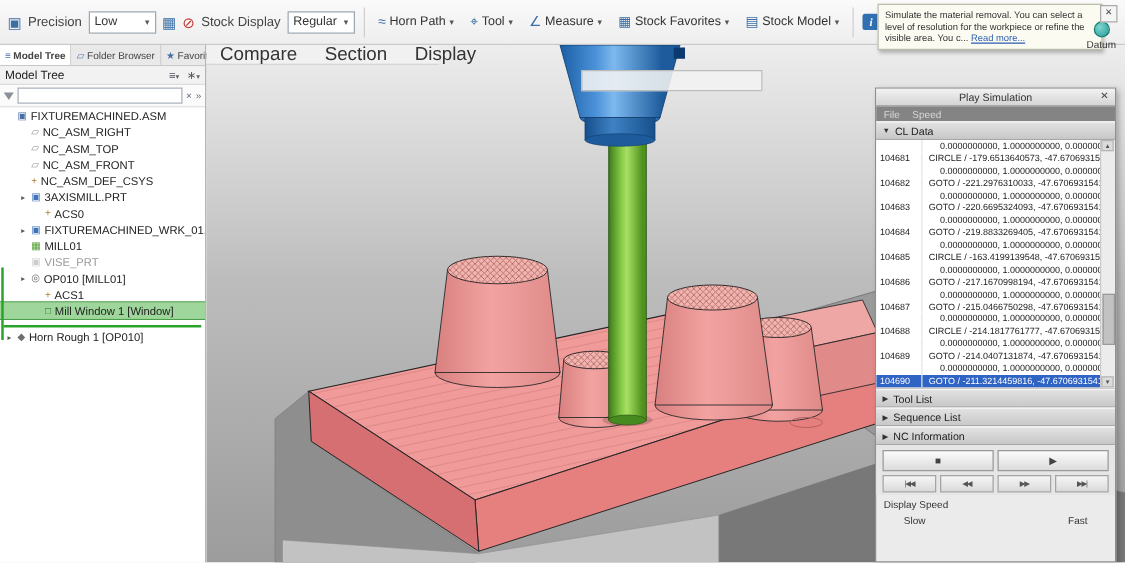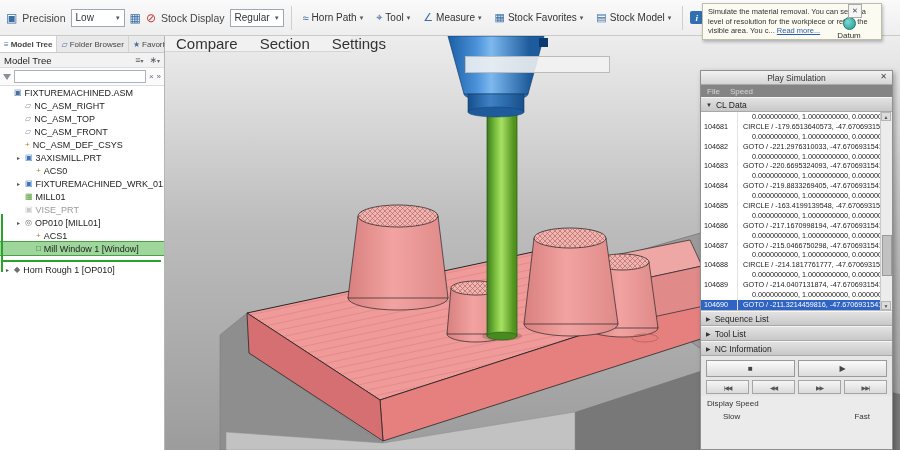--- a/index.html
+++ b/index.html
@@ -20,21 +20,21 @@
   .infoicon{width:13px;height:13px;background:#2f6fb2;color:#fff;border-radius:2px;font-size:9px;font-weight:bold;
             display:flex;align-items:center;justify-content:center;font-family:"Liberation Serif",serif;font-style:italic;}
   .eraser{font-size:11px;color:#7a8aa0;}
   .closebtn{width:20px;height:17px;border:1px solid #9a9a9a;background:linear-gradient(#fcfcfc,#e2e2e2);
             display:flex;align-items:center;justify-content:center;font-size:9px;color:#333;margin-left:4px;}
   .redslash{color:#c43a3a;font-size:12px;}
   
   .helptip{position:absolute;left:702px;top:3px;width:168px;background:#fbfbf1;border:1px solid #bdbdab;
            box-shadow:1px 2px 3px rgba(0,0,0,.25);padding:3px 5px;font-size:7.5px;line-height:9.5px;color:#333;z-index:30;}
   .helptip a{color:#2a5db0;text-decoration:underline;}
-  .datumgroup{position:absolute;left:836px;top:2px;width:26px;text-align:center;z-index:31;}
+  .datumgroup{position:absolute;left:868px;top:2px;width:26px;text-align:center;z-index:31;}
   .datumgroup .tipclose{position:absolute;right:0;top:2px;width:12px;height:12px;border:1px solid #aaa;background:#f5f5f5;
            font-size:7px;line-height:11px;text-align:center;color:#444;}
   .datumcircle{display:block;margin:15px auto 0;width:11px;height:11px;border-radius:50%;
            background:radial-gradient(circle at 35% 35%,#7fd8d2,#23988f);border:1px solid #167c74;}
   .datumlabel{font-size:8px;color:#333;display:block;margin-top:1px;}
   
   .tabstrip{position:absolute;left:165px;top:36px;width:186px;height:16px;background:#f1f1f1;border-bottom:1px solid #d4d4d4;
             display:flex;align-items:center;z-index:5;box-sizing:border-box;}
   .vtab{padding:1px 11px;font-size:15px;color:#333;}
   
@@ -159,21 +159,21 @@
 <div class="datumgroup">
   <div class="tipclose">✕</div>
   <span class="datumcircle"></span>
   <span class="datumlabel">Datum</span>
 </div>
 
 <div class="tabstrip">
 
 <div class="vtab cont"><span>Compare</span></div>
     <div class="vtab cont"><span>Section</span></div>
-    <div class="vtab cont"><span>Settings</span></div>
+    <div class="vtab cont"><span>Display</span></div>
   </div>
 
 <div class="sidebar">
   <div class="stabs">
 
   <div class="stab active cont">
         <span class="stico js-icon">≡</span>
         <span>Model Tree</span>
       </div>
       <div class="stab cont">
@@ -503,25 +503,25 @@
     <div class="clscroll">
       <span class="sb" style="top:0;">▲</span>
       <div class="thumb"></div>
       <span class="sb" style="bottom:0;">▼</span>
     </div>
   </div>
   <div>
 
   <div class="sechdr">
         <span class="sarr">▶</span>
-        <span>Sequence List</span>
+        <span>Tool List</span>
       </div>
       <div class="sechdr">
         <span class="sarr">▶</span>
-        <span>Tool List</span>
+        <span>Sequence List</span>
       </div>
       <div class="sechdr">
         <span class="sarr">▶</span>
         <span>NC Information</span>
       </div>
     </div>
   <div class="transport">
     <div class="trow1">
       <div class="tbtn">
           <span>■</span>

